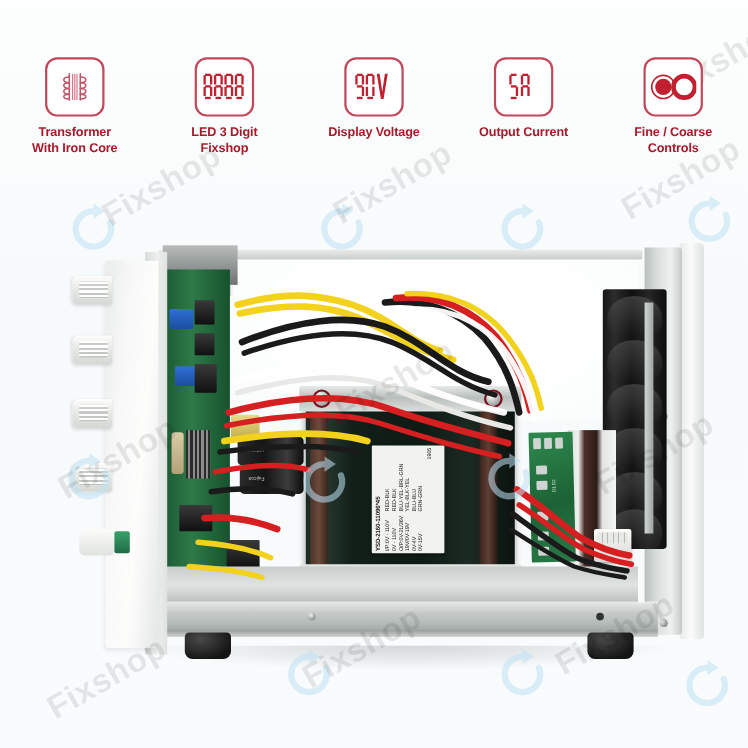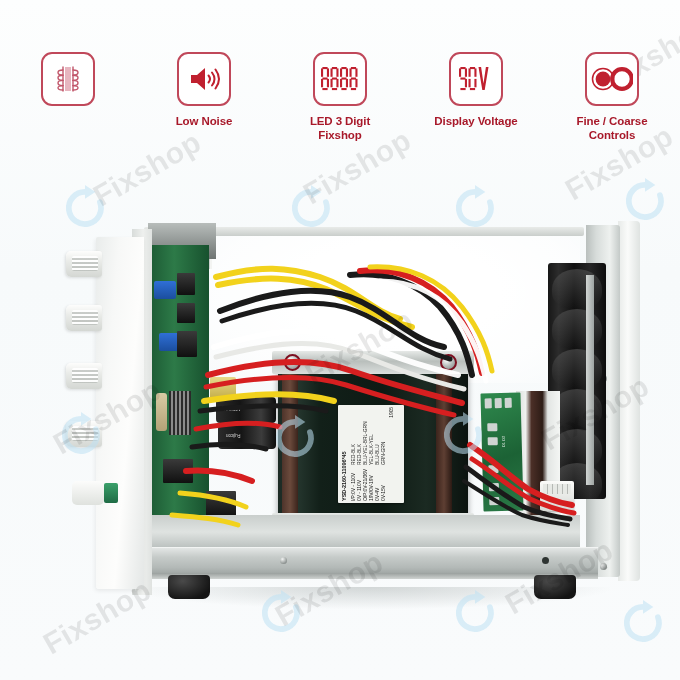--- a/index.html
+++ b/index.html
@@ -479,37 +479,26 @@
             <path d="M22 18.4 q5 0 5 2.6 t-5 2.6"></path>
             <path d="M22 23.6 q5 0 5 2.2 t-5 2.2"></path>
           </g>
           <g stroke="#d4788a" stroke-width="1.1">
             <path d="M15 5 V29"></path>
               <path d="M17 5 V29"></path>
               <path d="M19 5 V29"></path>
           </g>
         </svg>
       </div>
-    </div>
-
-    <div class="feature">
-      <div class="f-icon">
-        <svg width="34" height="30" viewBox="0 0 34 30">
-          <path d="M4 11 H10 L18 4 V26 L10 19 H4 Z" fill="#c0202f"></path>
-          <g stroke="#c0202f" fill="none" stroke-width="2" stroke-linecap="round">
-            <path d="M21.5 11.5 q3 3.5 0 7"></path>
-            <path d="M25 8.5 q5 6.5 0 13"></path>
-            <path d="M28.5 5.5 q7 9.5 0 19"></path>
-          </g>
-        </svg>
-      </div>
       <div class="f-label">
-        <div>Low Noise</div>
-      </div>
-    </div>
+        <div>Transformer</div>
+        <div>With Iron Core</div>
+      </div>
+    </div>
+
 
     <div class="feature">
       <div class="f-icon">
         <svg width="40" height="26" viewBox="0 0 40 26">
           <g fill="#c0202f">
             <g transform="translate(1,1)">
               <rect x="1.4" y="0" width="5.2" height="2.1"></rect>
                 <rect x="0" y="1.4" width="2.1" height="8.4"></rect>
               <rect x="5.9" y="1.4" width="2.1" height="8.4"></rect>
                 <rect x="1.4" y="10.5" width="5.2" height="2.1"></rect>
@@ -577,20 +566,46 @@
               <path d="M0 0 L2.6 0 L5 16.5 L7.4 0 L10 0 L6.2 23.1 L3.8 23.1 Z"></path>
             </g>
           </g>
         </svg>
       </div>
       <div class="f-label">
         <div>Display Voltage</div>
       </div>
     </div>
 
+    <div class="feature">
+      <div class="f-icon">
+        <svg width="28" height="26" viewBox="0 0 28 26">
+          <g fill="#c0202f">
+            <g transform="translate(1,1)">
+              <rect x="1.4" y="0" width="5.2" height="2.1"></rect>
+                <rect x="0" y="1.4" width="2.1" height="8.4"></rect>
+              <rect x="1.4" y="10.5" width="5.2" height="2.1"></rect>
+              <rect x="5.9" y="11.9" width="2.1" height="8.4"></rect>
+                <rect x="1.4" y="21" width="5.2" height="2.1"></rect>
+            </g>
+            <g transform="translate(11.5,1)">
+              <rect x="1.4" y="0" width="5.2" height="2.1"></rect>
+                <rect x="0" y="1.4" width="2.1" height="8.4"></rect>
+              <rect x="5.9" y="1.4" width="2.1" height="8.4"></rect>
+                <rect x="1.4" y="10.5" width="5.2" height="2.1"></rect>
+              <rect x="0" y="11.9" width="2.1" height="8.4"></rect>
+                <rect x="5.9" y="11.9" width="2.1" height="8.4"></rect>
+            </g>
+          </g>
+        </svg>
+      </div>
+      <div class="f-label">
+        <div>Output Current</div>
+      </div>
+    </div>
 
     <div class="feature">
       <div class="f-icon">
         <svg width="42" height="26" viewBox="0 0 42 26">
           <circle cx="12" cy="13" r="10.5" fill="none" stroke="#c0202f" stroke-width="1.5"></circle>
           <circle cx="12" cy="13" r="7.4" fill="#c0202f"></circle>
           <circle cx="31" cy="13" r="9.8" fill="none" stroke="#c0202f" stroke-width="4.2"></circle>
         </svg>
       </div>
       <div class="f-label">

